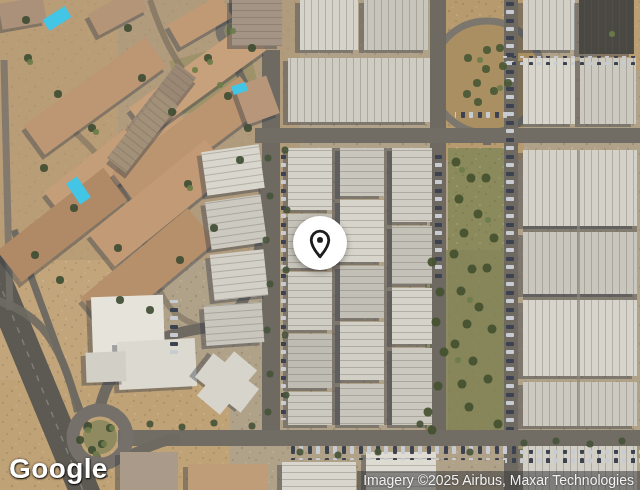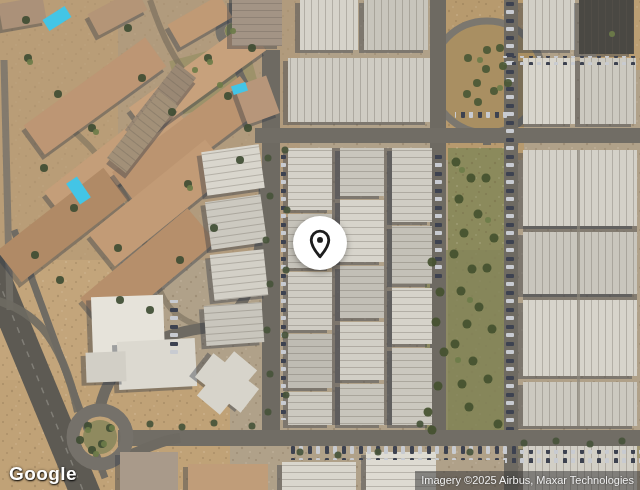--- a/index.html
+++ b/index.html
@@ -10,28 +10,28 @@
   }
   #map-svg{position:absolute;left:0;top:0;display:block;}
   .marker{
     position:absolute;width:54px;height:54px;border-radius:50%;
     background:#ffffff;display:flex;align-items:center;justify-content:center;
     box-shadow:0 2px 6px rgba(0,0,0,0.35);cursor:pointer;
   }
   .marker svg{display:block;}
   .google-logo{
     position:absolute;left:9px;bottom:5px;
-    font-size:19px;font-weight:600;letter-spacing:0.4px;color:#ffffff;
+    font-size:28px;font-weight:600;letter-spacing:0.4px;color:#ffffff;
     text-shadow:0 1px 2px rgba(0,0,0,0.7),0 0 3px rgba(0,0,0,0.45),1px 1px 1px rgba(0,0,0,0.5);
     cursor:pointer;
   }
   .attribution{
     position:absolute;right:0;bottom:0;
     background:rgba(60,60,60,0.55);
-    color:#f2f2f2;font-size:11px;line-height:16px;
+    color:#f2f2f2;font-size:14px;line-height:16px;
     padding:1px 6px 2px 6px;
     text-shadow:0 0 2px rgba(0,0,0,0.6);
     white-space:nowrap;
   }
 </style>
 </head>
 <body>
 
 <div class="stage">
   <svg id="map-svg" width="640" height="490" viewBox="0 0 640 490">

